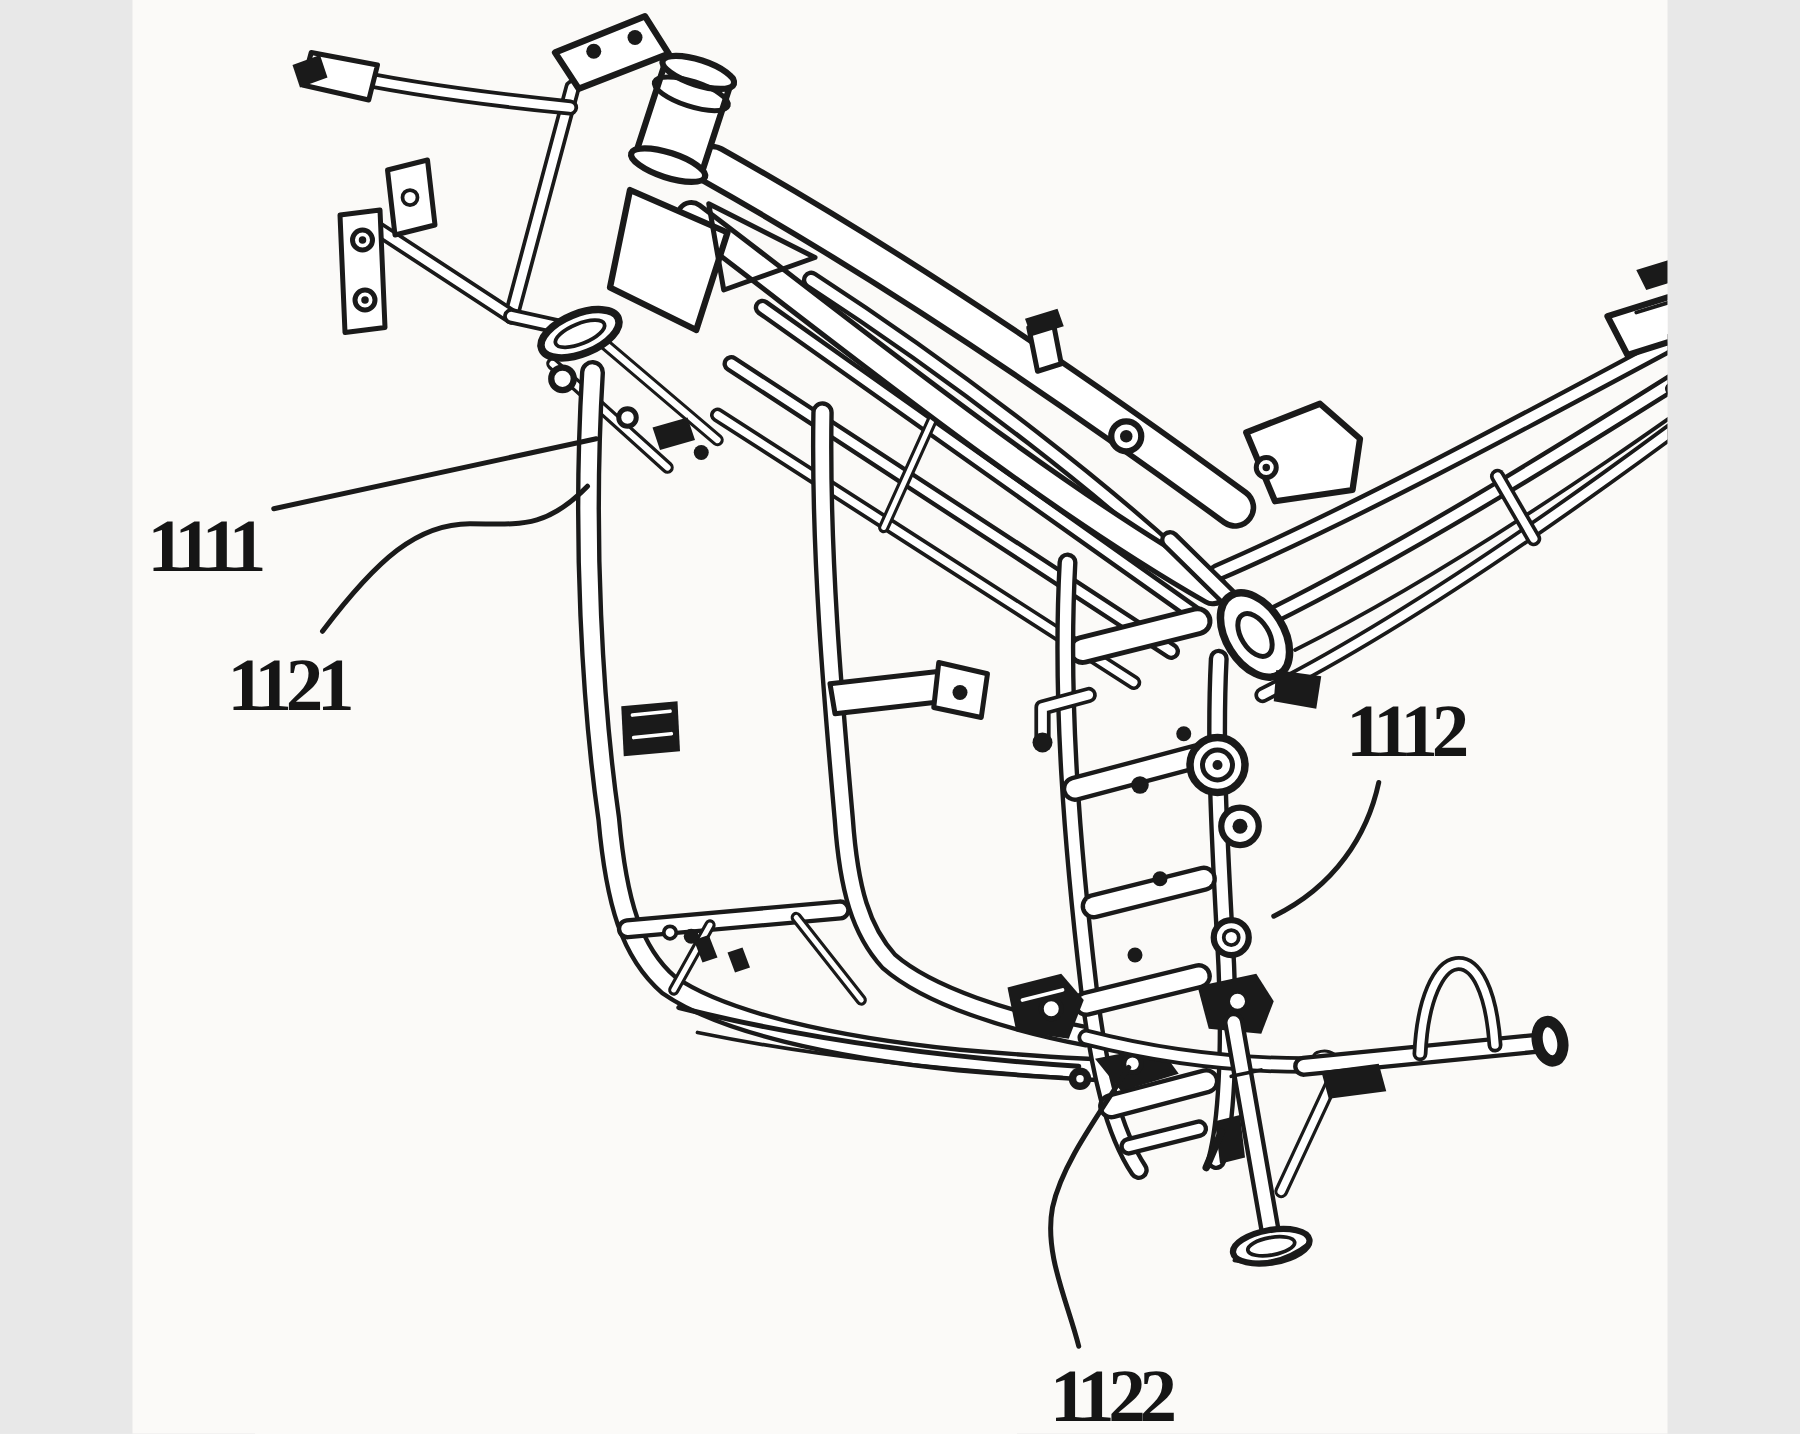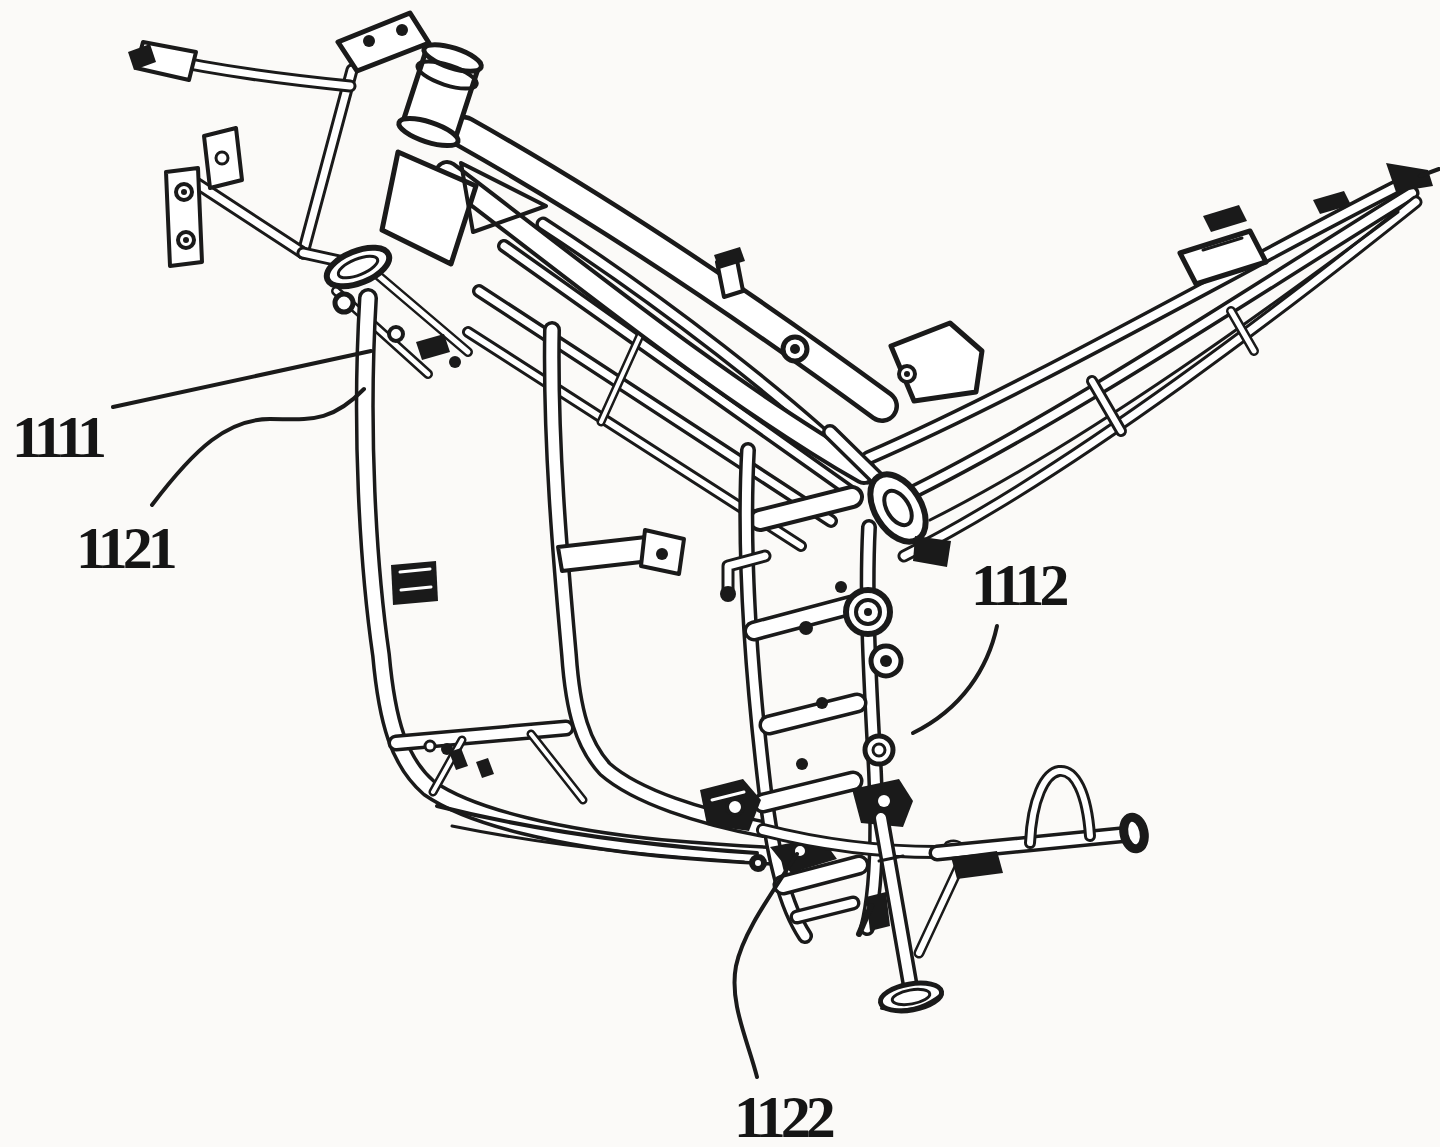--- a/index.html
+++ b/index.html
@@ -1,17 +1,17 @@
 <!DOCTYPE html>
 <html><head>
 <meta charset="utf-8">
 <style>
   html,body{margin:0;padding:0;background:#e8e8e8;}
   .stage{
-    position:relative;width:1440px;height:1147px;margin:0 auto;
+    position:relative;width:1228px;height:1147px;margin:0 auto;
     background:#fbfaf8;overflow:hidden;
     font-family:"Liberation Serif","DejaVu Serif",serif;
   }
   svg{display:block;}
   .ln{stroke:#1a1a1a;fill:none;stroke-linecap:round;stroke-linejoin:round;}
   .wh{stroke:#ffffff;fill:none;stroke-linecap:round;stroke-linejoin:round;}
   .fw{fill:#ffffff;stroke:#1a1a1a;stroke-linejoin:round;}
   .fd{fill:#1a1a1a;stroke:none;}
   .ref-label{
     font-family:"Liberation Serif","DejaVu Serif",serif;

